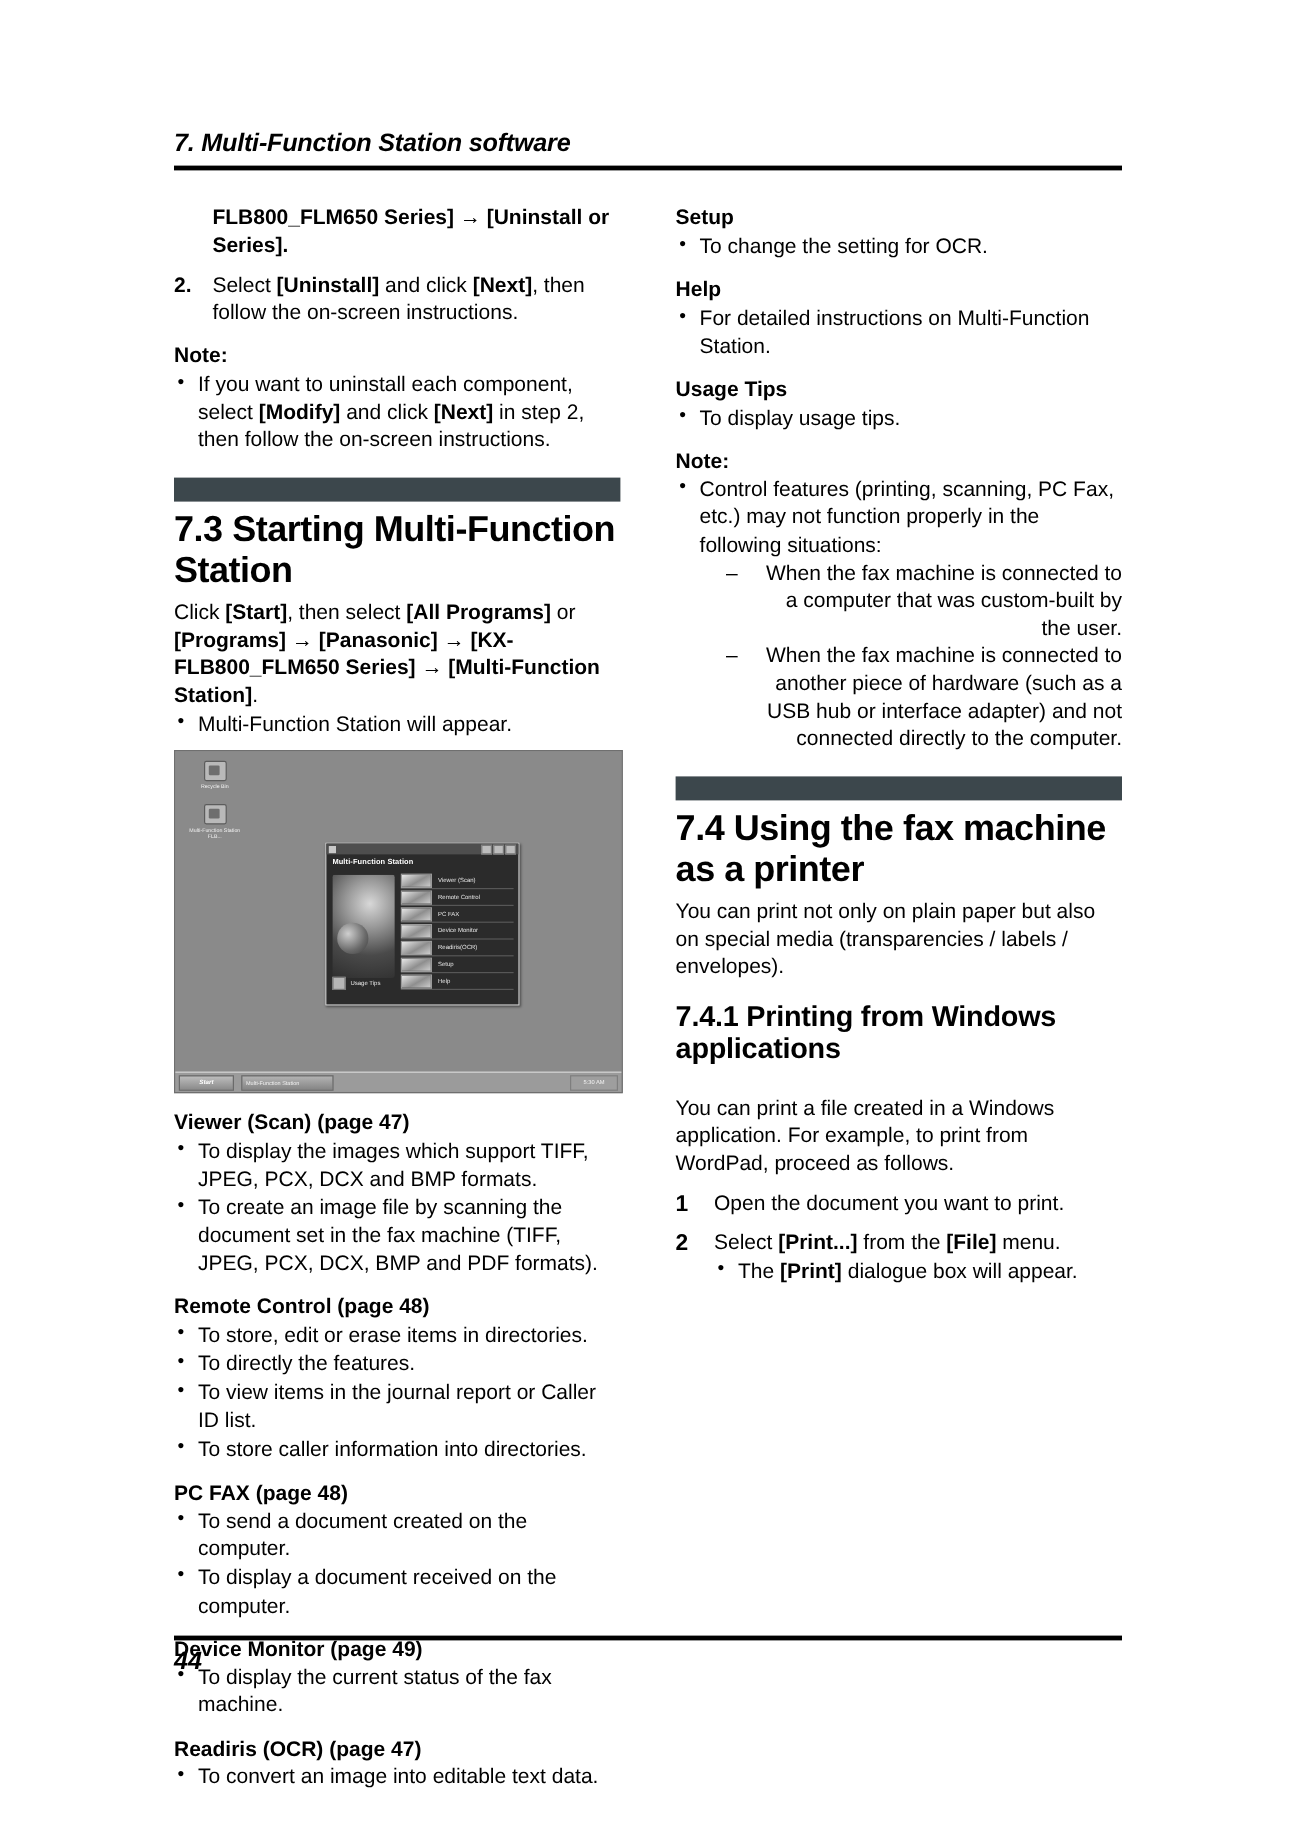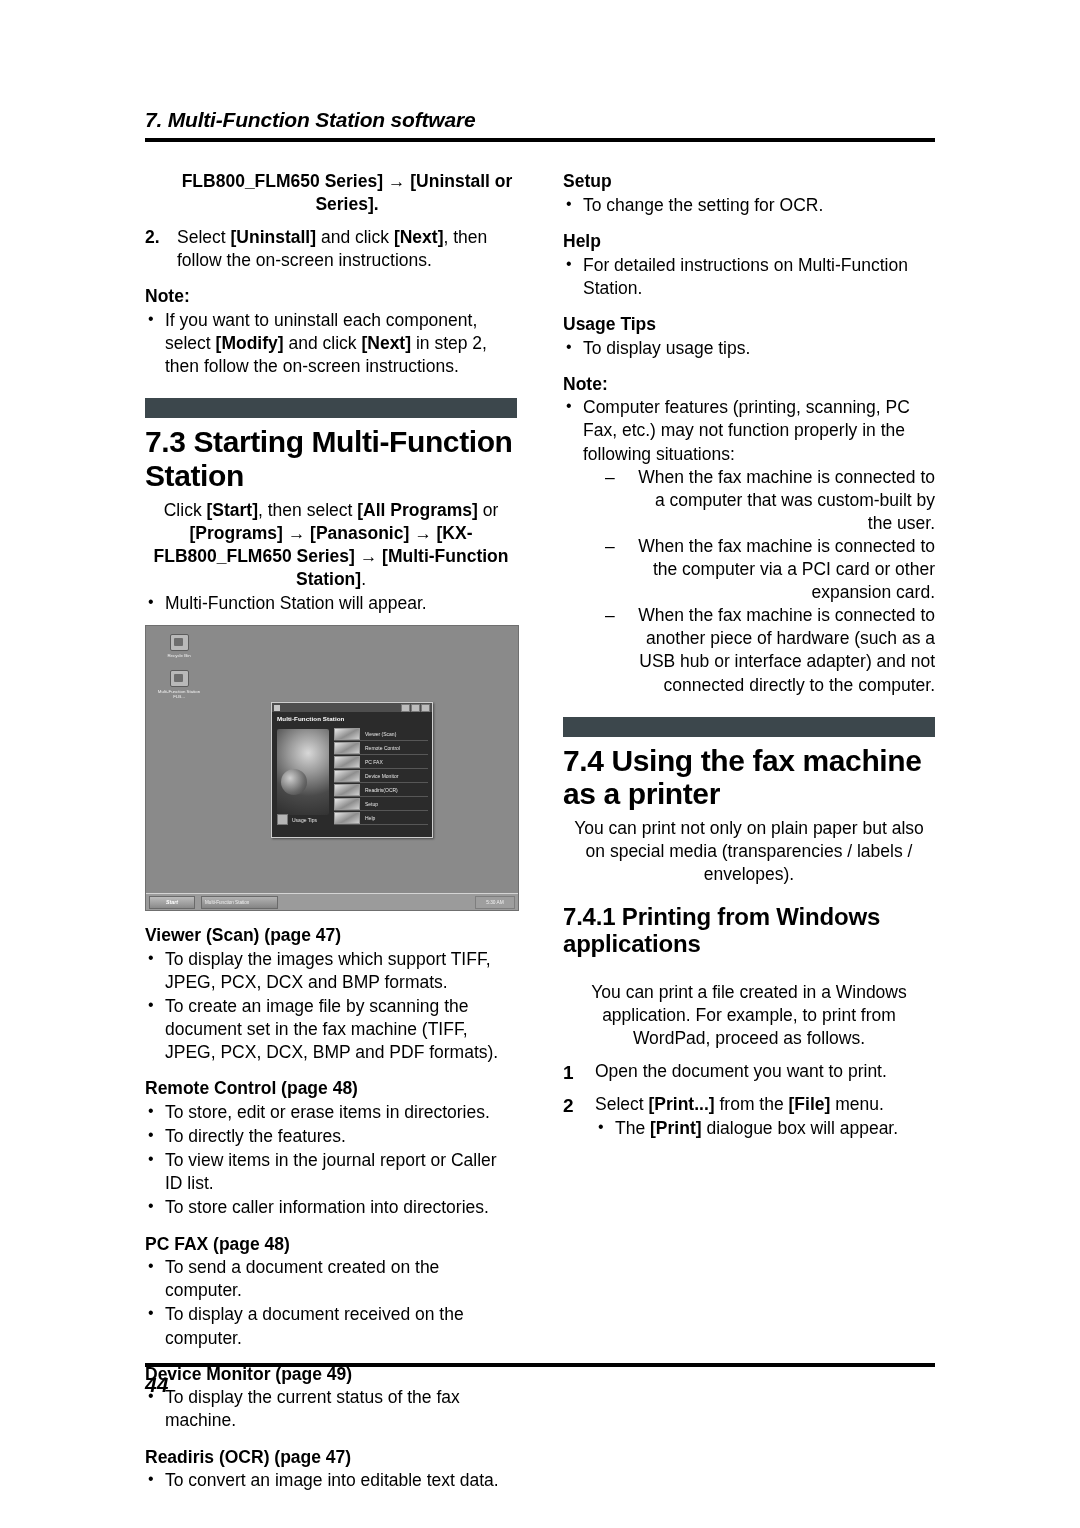--- a/index.html
+++ b/index.html
@@ -50,21 +50,20 @@
     width: 372px;
   }
   .col-left  { left: 145px; }
   .col-right { left: 563px; }
 
   
   .para {
     font-size: 17.5px;
     line-height: 1.32;
     margin: 0 0 0 0;
-    text-align: center;
   }
   .para.cont {
     padding-left: 32px;
     font-weight: bold;
   }
   .b { font-weight: bold; }
 
   .numitem {
     position: relative;
     padding-left: 32px;
@@ -508,24 +507,23 @@
     </ul>
 
     <div class="subhead">Usage Tips</div>
     <ul class="bullets">
       <li>To display usage tips.</li>
     </ul>
 
     <div class="subhead">Note:</div>
     <ul class="bullets">
       <li>
-        <span>Computer features (printing, scanning, PC Fax, etc.) may not function properly in the following situations:</span>
+        <span>Control features (printing, scanning, PC Fax, etc.) may not function properly in the following situations:</span>
         <ul class="dashes">
           <li>When the fax machine is connected to a computer that was custom-built by the user.</li>
-          <li>When the fax machine is connected to the computer via a PCI card or other expansion card.</li>
           <li>When the fax machine is connected to another piece of hardware (such as a USB hub or interface adapter) and not connected directly to the computer.</li>
         </ul>
       </li>
     </ul>
 
     <div class="banner"></div>
     <div class="sec-head">7.4 Using the fax machine as a printer</div>
     <div class="para">You can print not only on plain paper but also on special media (transparencies / labels / envelopes).</div>
 
     <div class="subsec-head">7.4.1 Printing from Windows applications</div>

